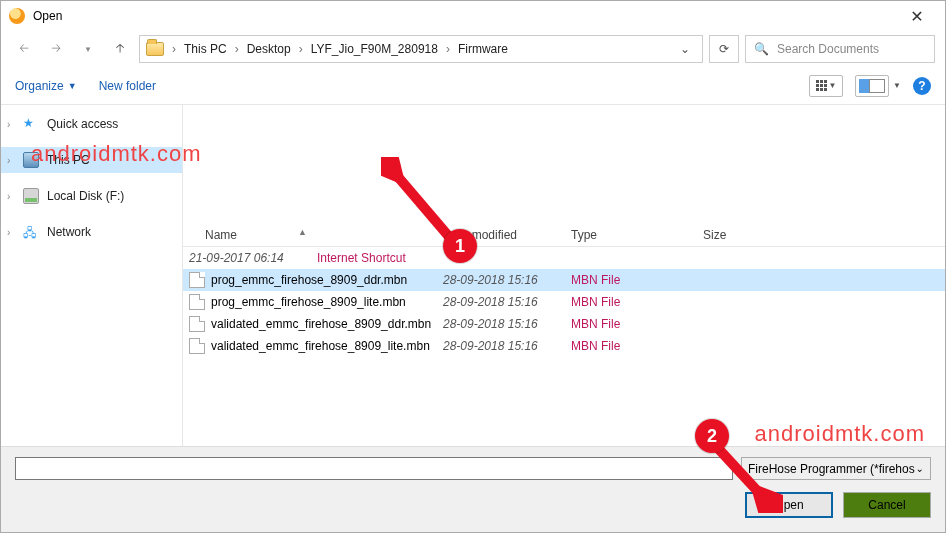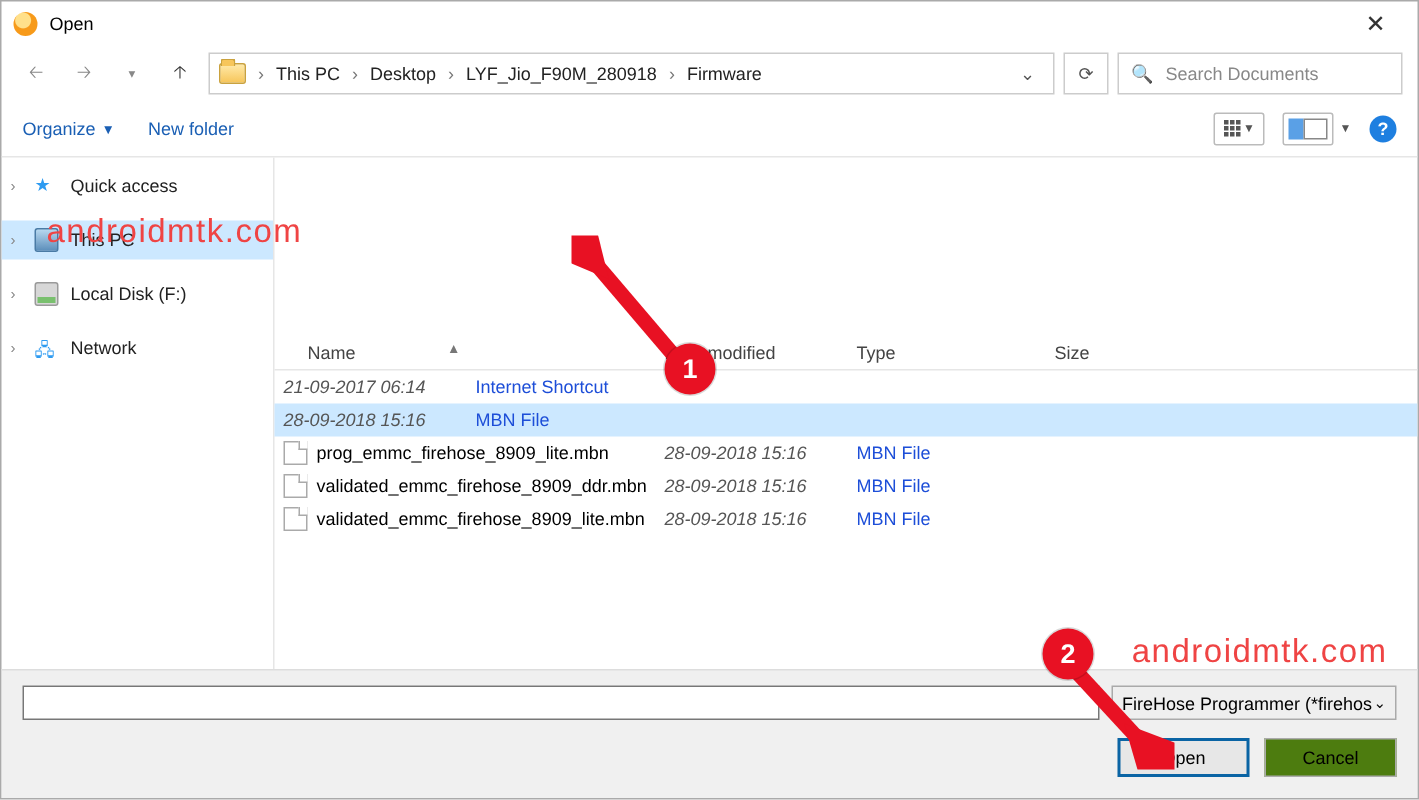--- a/index.html
+++ b/index.html
@@ -55,21 +55,21 @@
 .col-name { width: 260px; padding-left: 22px; position: relative; }
 .col-name .sort { position: absolute; left: 115px; top: -1px; font-size: 9px; color: #777; }
 .col-date { width: 128px; }
 .col-type { width: 132px; }
 .col-size { width: 80px; }
 
 .file-row { display: flex; height: 22px; align-items: center; padding-left: 6px; }
 .file-row.selected { background: #cce8ff; }
 .file-row .fname { width: 254px; display: flex; align-items: center; gap: 6px; }
 .file-row .fdate { width: 128px; color: #555; font-style: italic; }
-.file-row .ftype { width: 132px; color: #1d4ed8; }
+.file-row .ftype { width: 132px; color: #be185d; }
 .file-ico { width: 16px; height: 16px; border: 1px solid #aaa; background: #fff; position: relative; }
 .file-ico::before { content: ""; position: absolute; right: -1px; top: -1px; width: 5px; height: 5px; background: #fff; border-left: 1px solid #aaa; border-bottom: 1px solid #aaa; }
 .chrome-ico { width: 16px; height: 16px; border-radius: 50%; background: conic-gradient(#db4437 0 120deg,#0f9d58 120deg 240deg,#ffcd40 240deg 360deg); position: relative; }
 .chrome-ico::after { content: ""; position: absolute; inset: 4px; border-radius: 50%; background: #4285f4; border: 2px solid #fff; }
 
 
 .bottombar { position: absolute; left: 0; right: 0; bottom: 0; height: 86px; background: #f0f0f0; border-top: 1px solid #ddd; padding: 10px 14px; }
 .fn-row { display: flex; align-items: center; gap: 8px; }
 .fn-label { width: 160px; text-align: right; padding-right: 6px; }
 .fn-input { flex: 1; height: 23px; border: 1px solid #777; background: #fff; padding: 0 6px; }
@@ -180,20 +180,24 @@
       <div class="col-date">Date modified</div>
       <div class="col-type">Type</div>
       <div class="col-size">Size</div>
     </div>
 
     <div class="file-row">
       <div class="fdate">21-09-2017 06:14</div>
       <div class="ftype">Internet Shortcut</div>
     </div>
     <div class="file-row selected">
+      <div class="fname">
+          <span class="file-ico"></span>
+          <span>prog_emmc_firehose_8909_ddr.mbn</span>
+        </div>
       <div class="fdate">28-09-2018 15:16</div>
       <div class="ftype">MBN File</div>
     </div>
     <div class="file-row">
       <div class="fname">
           <span class="file-ico"></span>
           <span>prog_emmc_firehose_8909_lite.mbn</span>
         </div>
       <div class="fdate">28-09-2018 15:16</div>
       <div class="ftype">MBN File</div>

